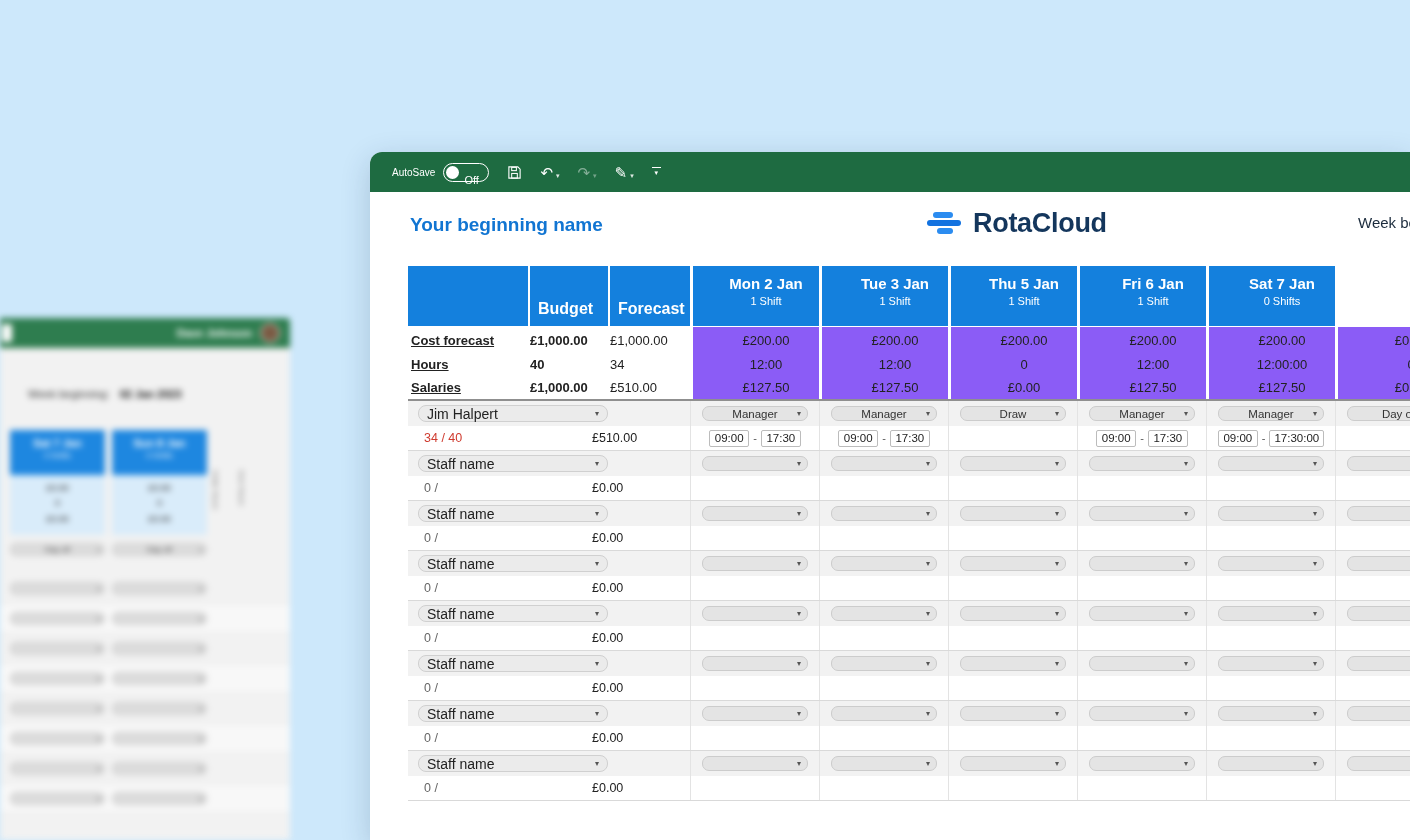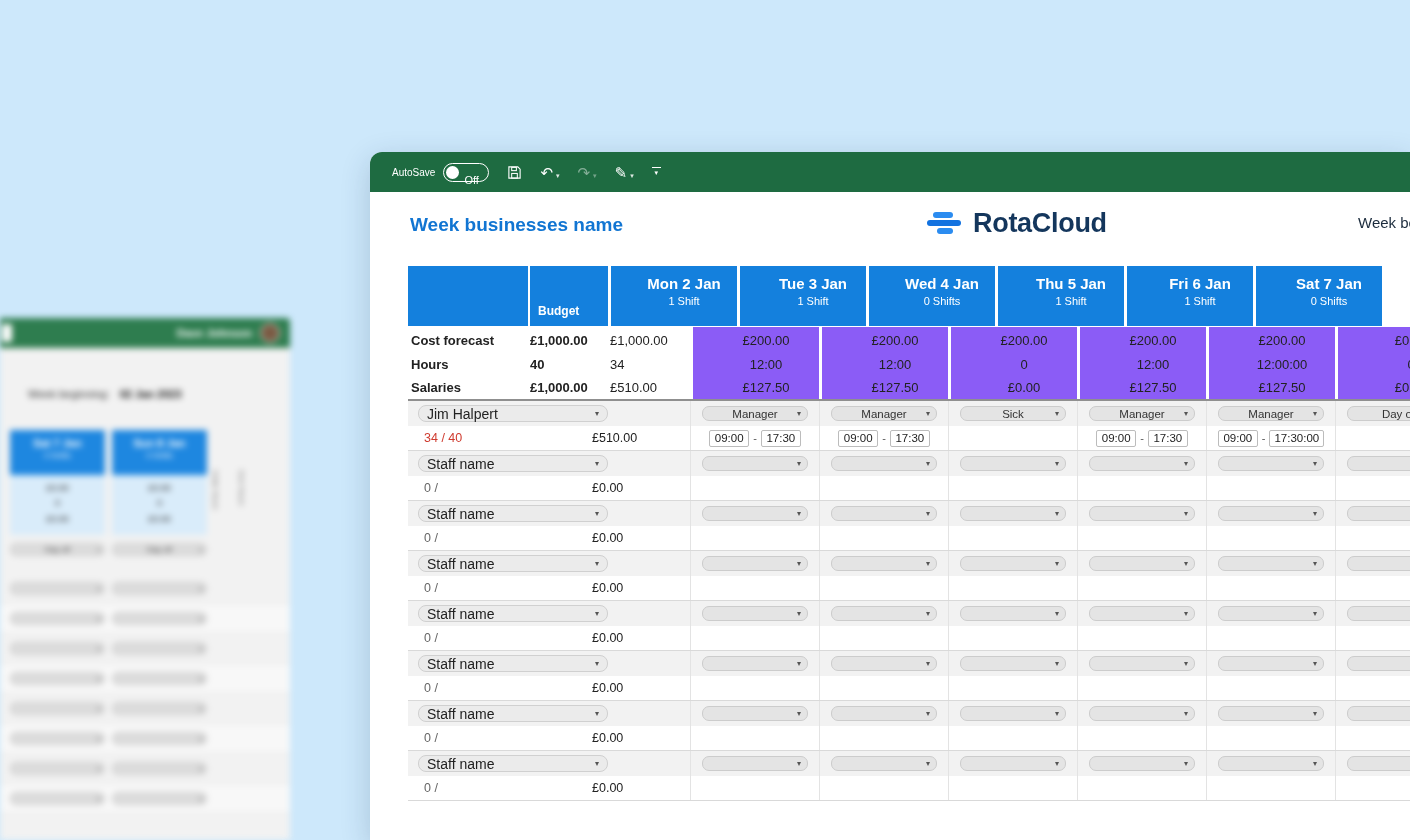--- a/index.html
+++ b/index.html
@@ -91,25 +91,25 @@
   .brand-icon i { position:absolute; height:6px; border-radius:3px; background:#1272e0; display:block; }
   .bi1 { top:0; left:6px; width:20px; background:#2b8cf0 !important; }
   .bi2 { top:8px; left:0; width:34px; }
   .bi3 { top:16px; left:10px; width:16px; background:#2b8cf0 !important; }
   .brand-name { font-size:27px; font-weight:700; color:#14365c; letter-spacing:-.3px; }
   .week-right { position:absolute; left:988px; top:22px; font-size:15px; color:#1b2b3c;
                 white-space:nowrap; }
 
   
   .grid { position:absolute; left:38px; top:74px; width:1056px; }
-  .c-label { width:120px; } .c-budget { width:80px; } .c-forecast { width:82px; }
+  .c-label { width:120px;text-decoration:underline; } .c-budget { width:80px; } .c-forecast { width:82px; }
   .c-day { width:129px;padding-left:20px; }
   .g-header { display:flex; height:60px; margin-bottom:1px; }
   .hb { background:#1480dd; display:flex; align-items:flex-end; padding:0 0 8px 8px;
-        color:#fff; font-weight:700; font-size:12px; }
+        color:#fff; font-weight:700; font-size:16px; }
   .hsep { border-left:2px solid #fff; }
   .hd { background:#1480dd; border-left:3px solid #fff; color:#fff; text-align:center;
         padding-top:9px; }
   .h-day-name { font-size:15px; font-weight:700; }
   .h-day-shifts { font-size:11px; margin-top:3px; }
 
   .g-summary { border-bottom:2px solid #8f8f8f; }
   .s-row { display:flex; }
   .r-cost { height:26px; } .r-hours { height:22px; } .r-sal { height:24px; }
   .s-row > div { display:flex; align-items:center; font-size:13px; color:#222; }
@@ -299,51 +299,50 @@
           <span class="qat">
             <i class="qbar"></i>
             <span class="mini2">▾</span>
           </span>
         </span>
     </div>
   </div>
 
 
   <div class="sheet">
-    <div class="sheet-title">Week businesses name</div>
+    <div class="sheet-title">Your beginning name</div>
 
     <div class="brand">
       <span class="brand-icon">
           <i class="bi1"></i>
           <i class="bi2"></i>
           <i class="bi3"></i>
         </span>
       <span class="brand-name">RotaCloud</span>
     </div>
 
     <div class="week-right">Week beginning</div>
 
     <div class="grid">
 
       <div class="g-header">
         <div class="c-label hb"></div>
         <div class="c-budget hb hsep">
             <span>Budget</span>
           </div>
+        <div class="c-forecast hb hsep">
+            <span>Forecast</span>
+          </div>
         <div class="c-day hd">
             <div class="h-day-name">Mon 2 Jan</div>
             <div class="h-day-shifts">1 Shift</div>
           </div>
         <div class="c-day hd">
             <div class="h-day-name">Tue 3 Jan</div>
             <div class="h-day-shifts">1 Shift</div>
-          </div>
-        <div class="c-day hd">
-            <div class="h-day-name">Wed 4 Jan</div>
-            <div class="h-day-shifts">0 Shifts</div>
           </div>
         <div class="c-day hd">
             <div class="h-day-name">Thu 5 Jan</div>
             <div class="h-day-shifts">1 Shift</div>
           </div>
         <div class="c-day hd">
             <div class="h-day-name">Fri 6 Jan</div>
             <div class="h-day-shifts">1 Shift</div>
           </div>
         <div class="c-day hd">
@@ -404,21 +403,21 @@
                 </div>
               </div>
       <div class="s-day">
                 <div class="role-pill">
                   <span>Manager</span>
                   <span class="caret rp-caret">▾</span>
                 </div>
               </div>
       <div class="s-day">
                 <div class="role-pill">
-                  <span>Sick</span>
+                  <span>Draw</span>
                   <span class="caret rp-caret">▾</span>
                 </div>
               </div>
       <div class="s-day">
                 <div class="role-pill">
                   <span>Manager</span>
                   <span class="caret rp-caret">▾</span>
                 </div>
               </div>
       <div class="s-day">

